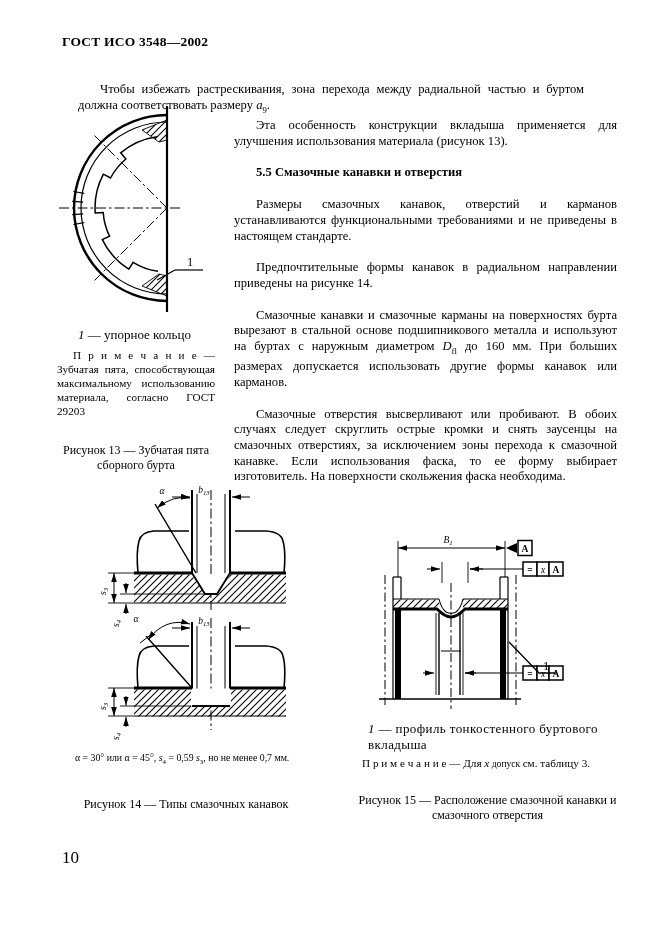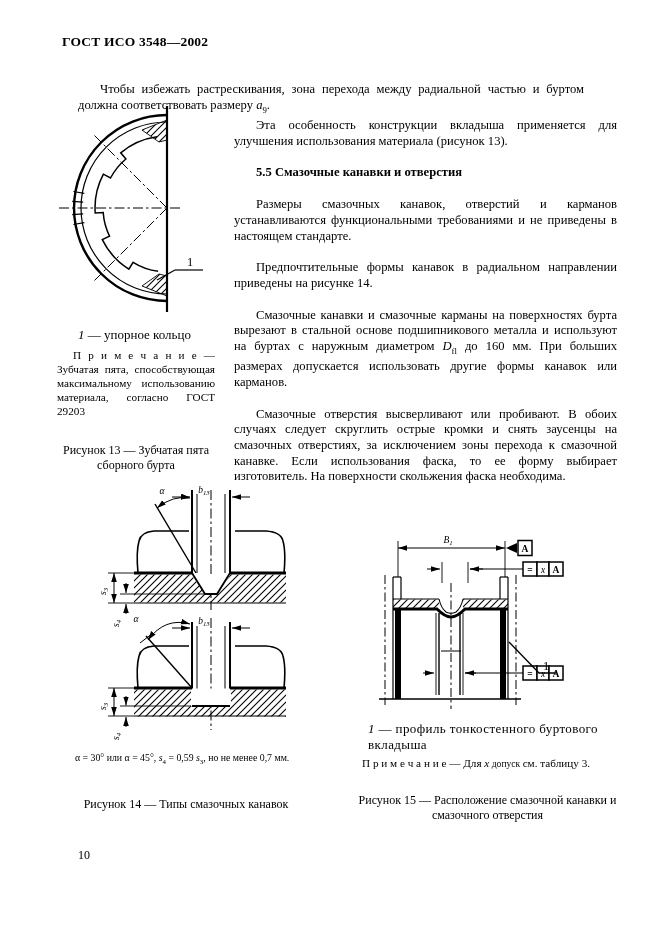--- a/index.html
+++ b/index.html
@@ -11,21 +11,21 @@
     overflow:hidden;
   }
   .abs{position:absolute;}
   .hdr{font-weight:bold;font-size:13.5px;letter-spacing:.2px;text-align:center;}
   .body-text p{margin:16px;text-align:justify;text-indent:22px;font-size:12.6px;line-height:15.7px;}
   .body-text p.heading{font-weight:bold;}
   .small-note{font-size:11.2px;line-height:13.9px;text-align:justify;text-indent:16px;}
   .legend{font-size:13px;}
   .caption{font-size:12px;line-height:14.5px;text-align:center;}
   .footnote{font-size:9.8px;}
-  .pageno{font-size:12px;margin-left:16px;}
+  .pageno{font-size:17px;}
   i{font-style:italic;}
   sub{font-size:70%;}
   svg{display:block;}
   svg text{font-family:"Liberation Serif","DejaVu Serif",serif;}
   .lbl{font-size:9.5px;font-style:italic;}
   .lbl-sub{font-size:6.8px;font-style:italic;}
   .frame-txt{font-size:9.5px;}
   .callout-txt{font-size:12.5px;}
 </style>
 </head>

